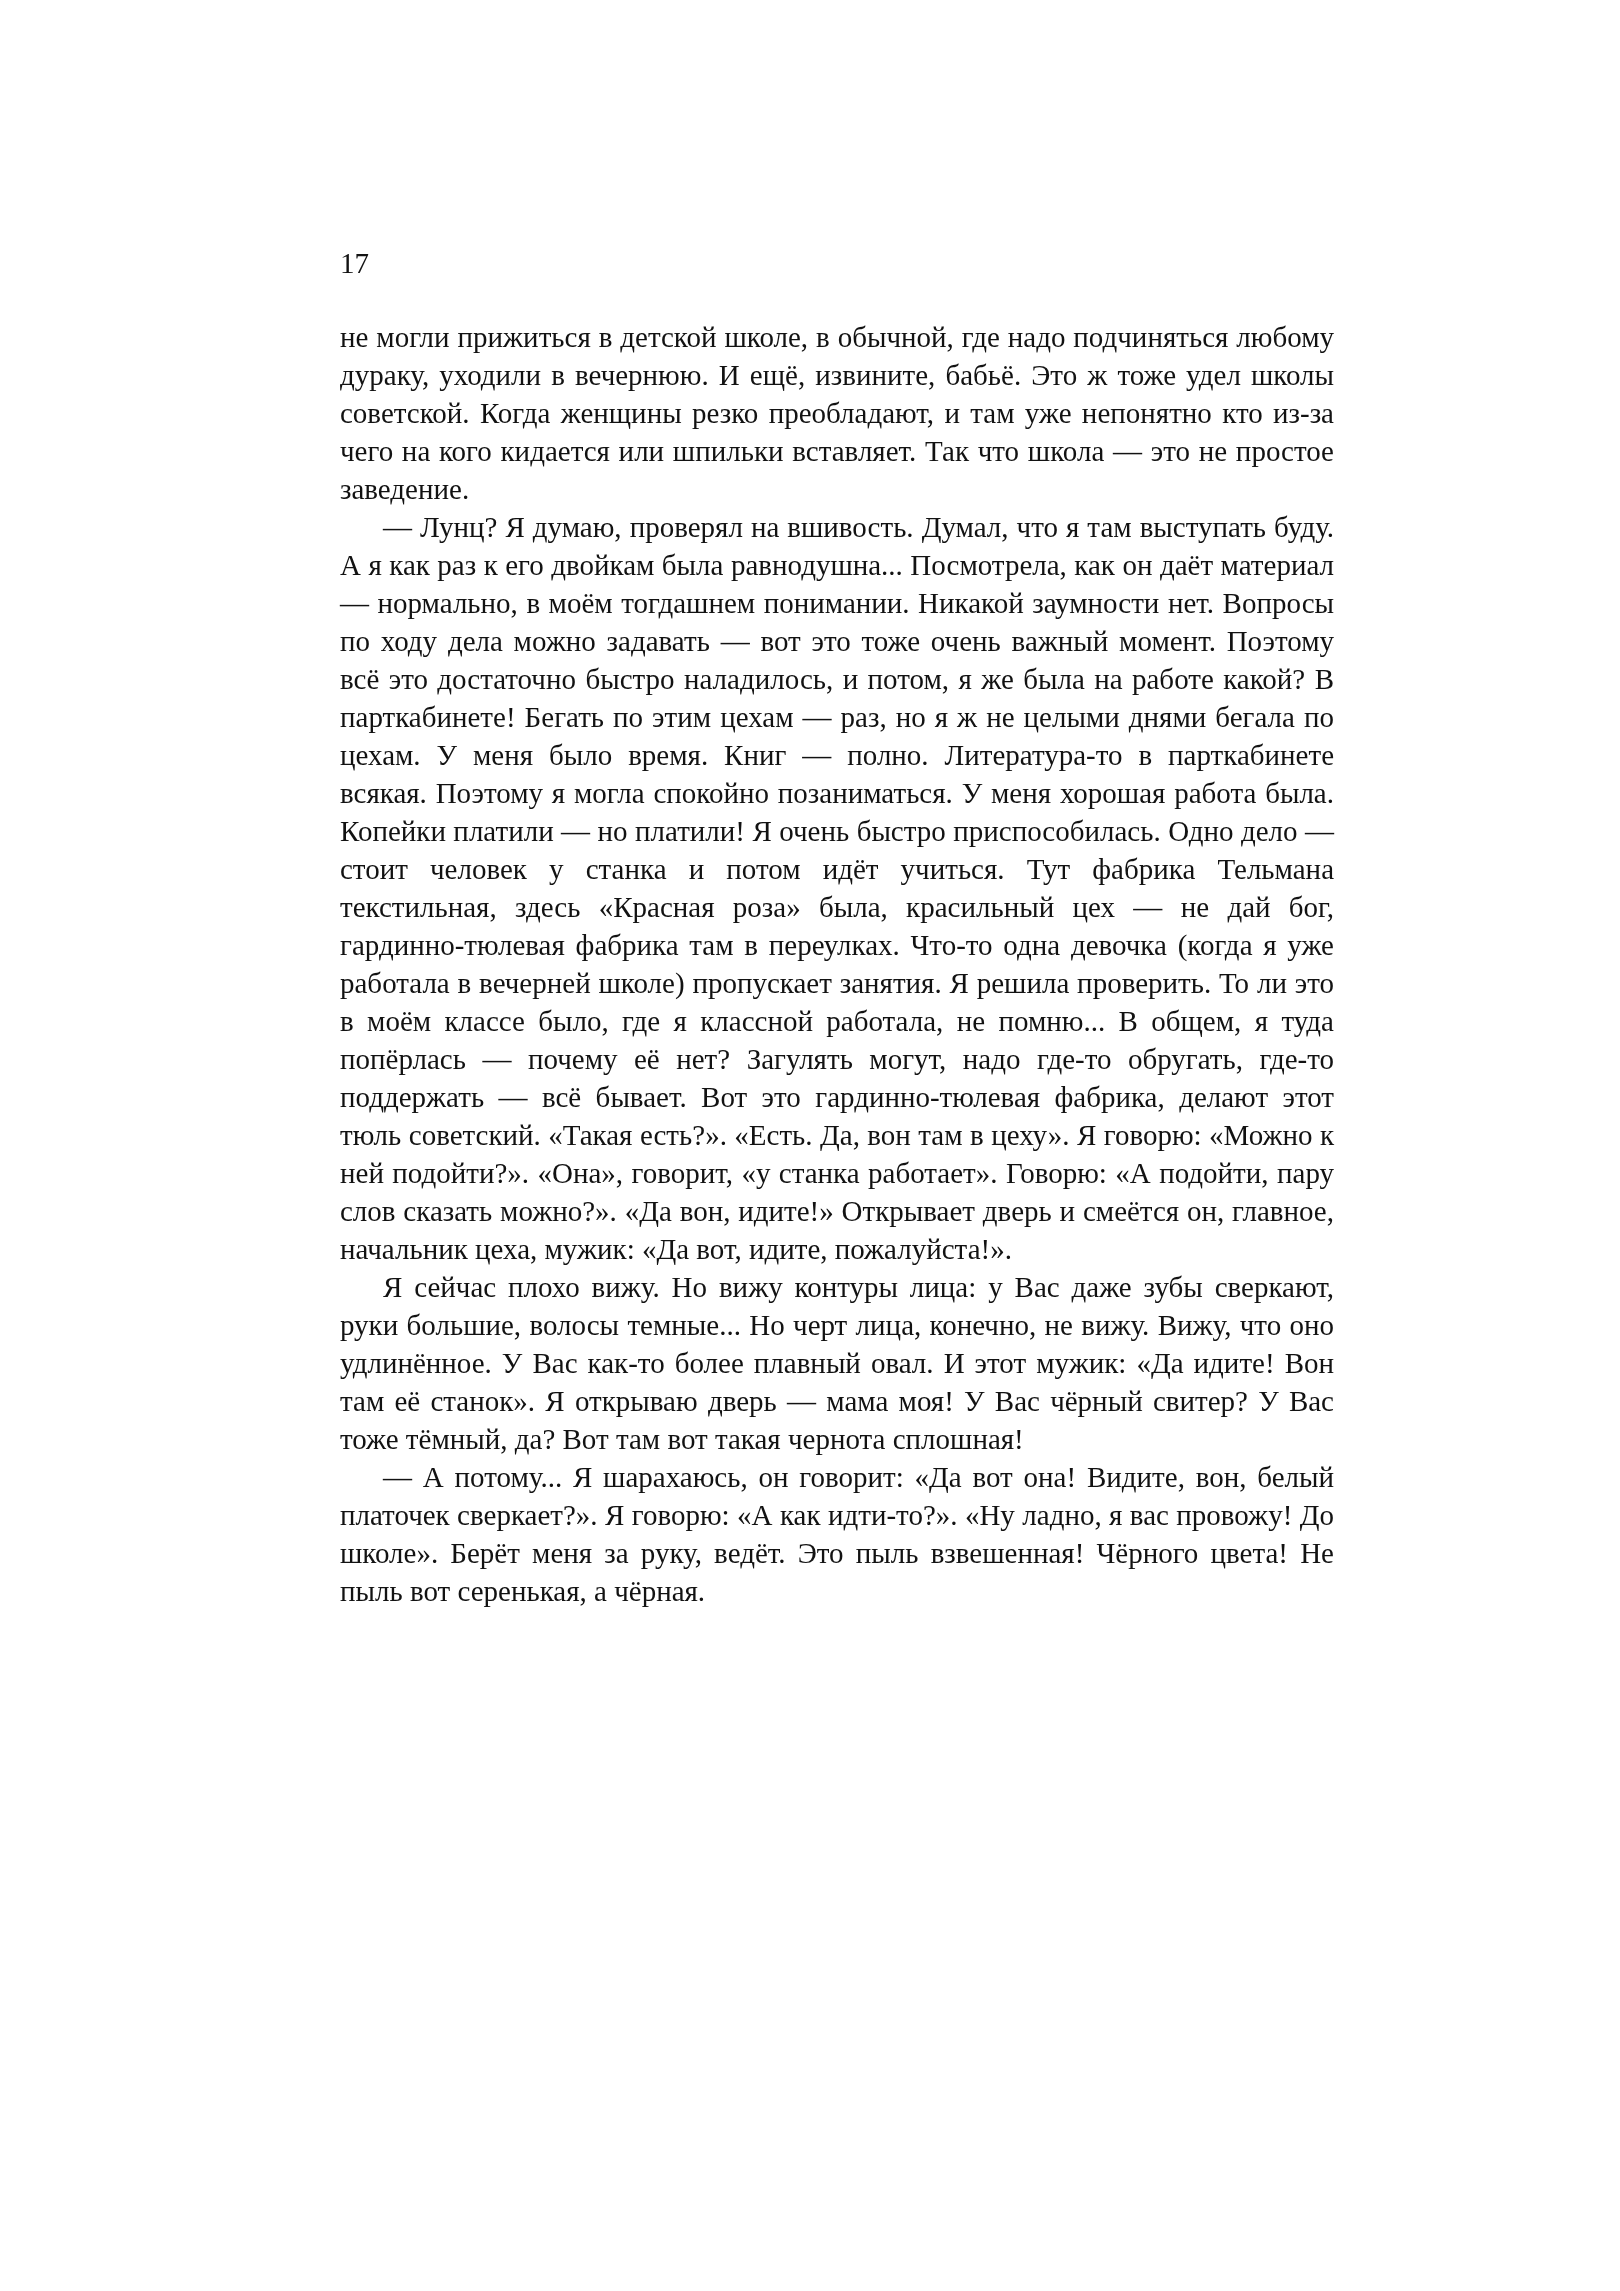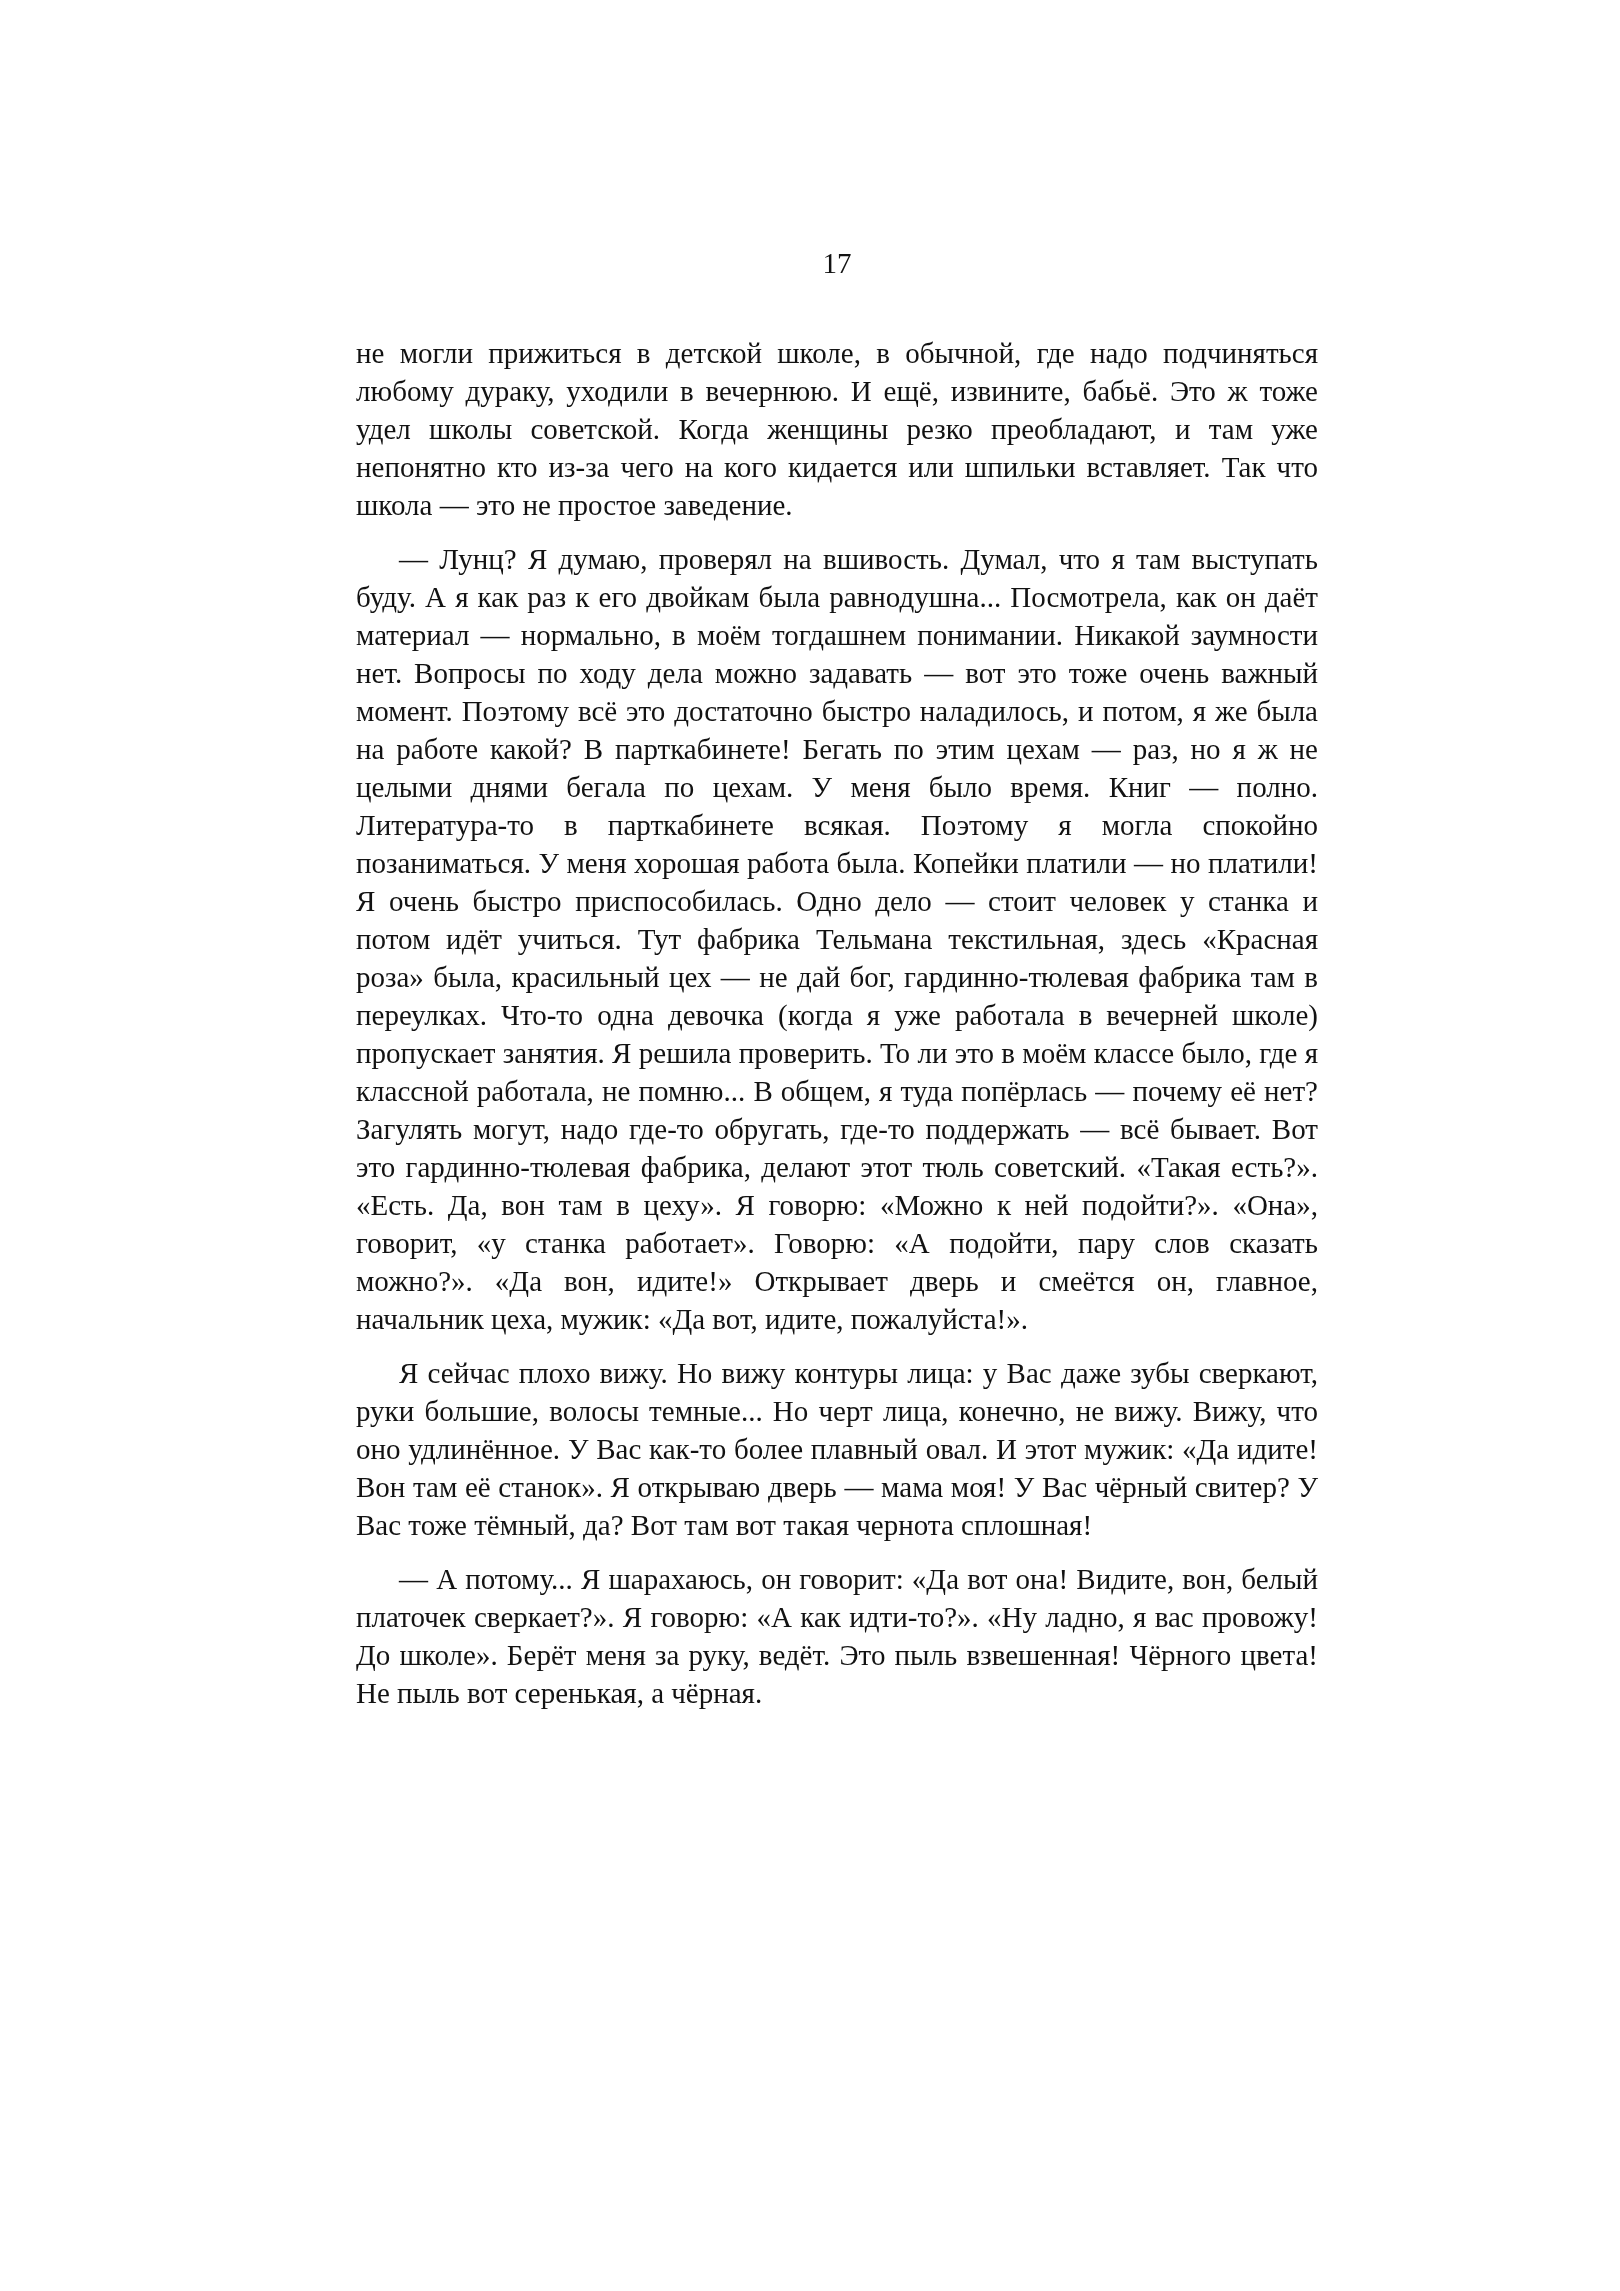--- a/index.html
+++ b/index.html
@@ -17,36 +17,36 @@
   .sheet {
     position: absolute;
     inset: 0;
     background: #ffffff;
   }
   .pageno {
     position: absolute;
     top: 246px;
     left: 340px;
     width: 994px;
-    text-align: center;
+    text-align: left;
     font-size: 29px;
     line-height: 35px;
   }
   .body-text {
     position: absolute;
     top: 318px;
     left: 340px;
     width: 994px;
     font-size: 29px;
     line-height: 38px;
     text-align: justify;
     text-justify: inter-word;
   }
   .body-text p {
-    margin: 16px;
+    margin: 0;
     padding: 0;
     text-indent: 43px;
   }
   .body-text p.noindent {
     text-indent: 0;
   }
 </style>
 </head>
 <body>
 

